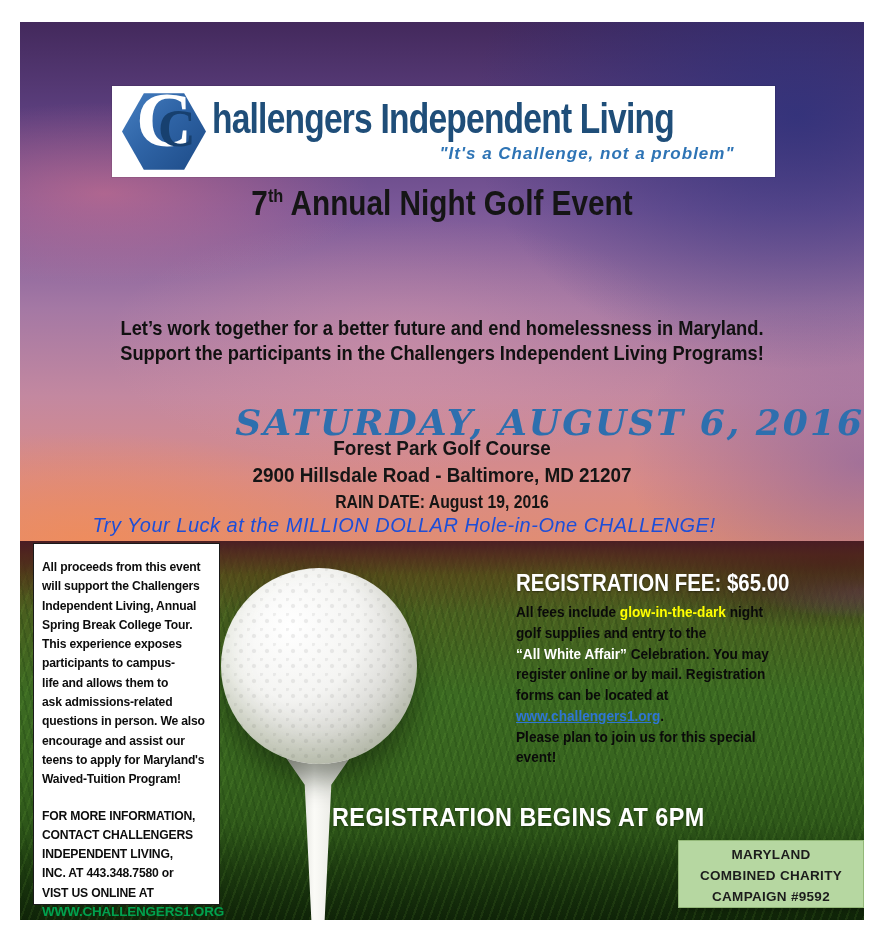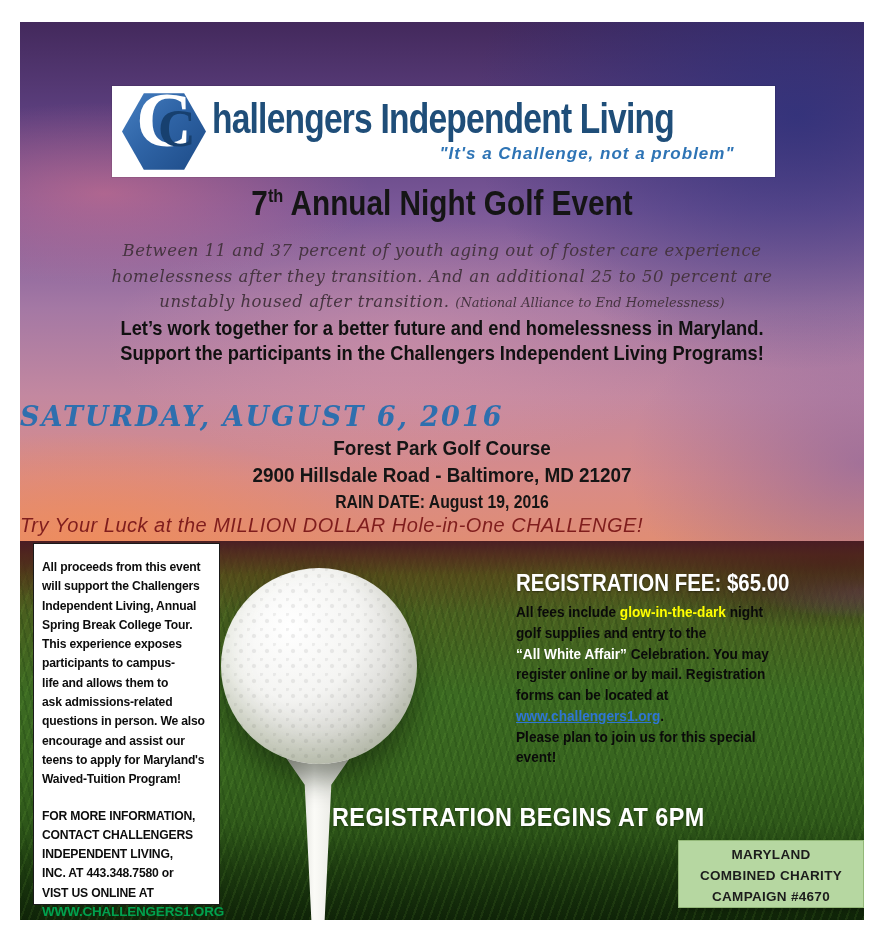--- a/index.html
+++ b/index.html
@@ -66,31 +66,31 @@
 
   .stats { position:absolute; left:0; top:216px; width:844px; text-align:center;
     font-family:"DejaVu Serif", serif; font-style:italic; font-size:16.5px; line-height:1.55;
     color:#463440; white-space:pre-line; letter-spacing:0.5px; }
   .stats .seg-cite { font-size:13px; letter-spacing:0; }
 
   .mission { position:absolute; left:0; top:293px; width:844px; text-align:center;
     font-size:21px; line-height:1.2; color:#111111; white-space:pre-line;
     transform:scaleX(0.87); transform-origin:center; }
 
-  .date-line { position:absolute; left:0; top:379px; width:844px; text-align:left;
+  .date-line { position:absolute; left:0; top:379px; width:844px; text-align:right;
     font-family:"DejaVu Serif", serif; font-weight:700; font-style:italic;
-    font-size:27px; letter-spacing:2px; color:#2e6fae; white-space:nowrap; }
+    font-size:36px; letter-spacing:2px; color:#2e6fae; white-space:nowrap; }
   .venue { position:absolute; left:0; top:414px; width:844px; text-align:center; font-size:21px;
     color:#151515; transform:scaleX(0.9); transform-origin:center; }
   .address { position:absolute; left:0; top:441px; width:844px; text-align:center; font-size:21px;
     color:#151515; transform:scaleX(0.9); transform-origin:center; }
   .rain { position:absolute; left:0; top:470px; width:844px; text-align:center; font-size:17.5px;
     color:#151515; transform:scaleX(0.9); transform-origin:center; }
-  .luck { position:absolute; left:0; top:492px; width:768px; font-size:20px;
-    font-style:italic; color:#7f1d1d; letter-spacing:0.5px; }
+  .luck { position:absolute; left:0; top:492px; width:768px; text-align:center; font-size:20px;
+    font-style:italic; color:#1d4ed8; letter-spacing:0.5px; }
 
   .proceeds-box { position:absolute; left:13px; top:521px; width:187px; height:362px;
     background:#ffffff; border:1px solid #1a1a1a; padding:13px 8px; }
   .proceeds-body, .proceeds-contact { font-size:13.5px; font-weight:700; line-height:1.43;
     color:#0d0d0d; white-space:pre-line; letter-spacing:-0.2px;
     transform:scaleX(0.9); transform-origin:left top; width:111%; }
   .proceeds-contact { margin-top:17px; }
   .proceeds-site { display:block; font-size:13.5px; font-weight:700; line-height:1.43;
     letter-spacing:-0.2px; text-decoration:none; }
 
@@ -125,23 +125,20 @@
     <div class="hexagon">
       <span class="hex-c-outer">C</span>
       <span class="hex-c-inner">C</span>
     </div>
     <div class="brand-name" style="color: rgb(31, 78, 121);">hallengers Independent Living</div>
     <div class="brand-tagline" style="color: rgb(46, 116, 181);">"It's a Challenge, not a problem"</div>
   </div>
 
   <div class="event-title cond"><span>7</span><span class="seg-sup">th</span><span> Annual Night Golf Event</span></div>
 
-  <div class="stats"><span>Between 11 and 37 percent of youth aging out of foster care experience
-homelessness after they transition. And an additional 25 to 50 percent are
-unstably housed after transition. </span><span class="seg-cite">(National Alliance to End Homelessness)</span></div>
 
   <div class="mission cond">Let’s work together for a better future and end homelessness in Maryland.
 Support the participants in the Challengers Independent Living Programs!</div>
 
   <div class="date-line" style="color: rgb(46, 111, 174);">SATURDAY, AUGUST 6, 2016</div>
   <div class="venue cond">Forest Park Golf Course</div>
   <div class="address cond">2900 Hillsdale Road - Baltimore, MD 21207</div>
   <div class="rain cond">RAIN DATE: August 19, 2016</div>
   <div class="luck">Try Your Luck at the MILLION DOLLAR Hole-in-One CHALLENGE!</div>
 
@@ -175,14 +172,14 @@
 forms can be located at
 </span><span class="seg-link" style="color: rgb(46, 117, 212);">www.challengers1.org</span><span>.
 Please plan to join us for this special
 event!</span></div>
   </div>
 
   <div class="reg-begins">REGISTRATION BEGINS AT 6PM</div>
 
   <div class="charity-box" style="background: rgb(182, 215, 161);">MARYLAND
 COMBINED CHARITY
-CAMPAIGN #4670</div>
+CAMPAIGN #9592</div>
 </div>
 
 </body></html>

